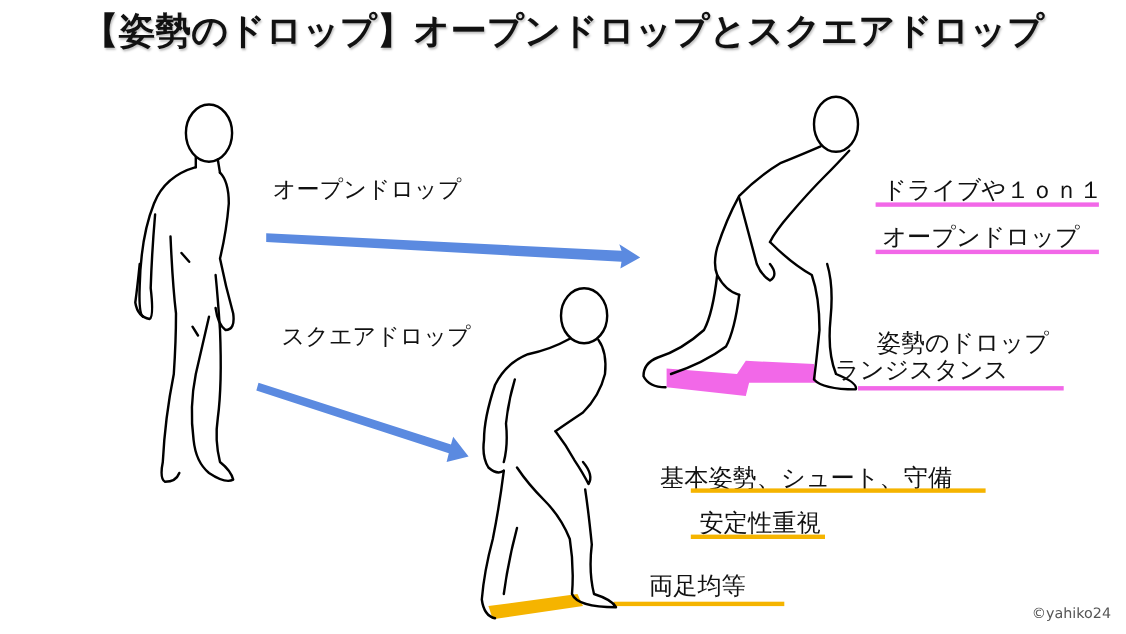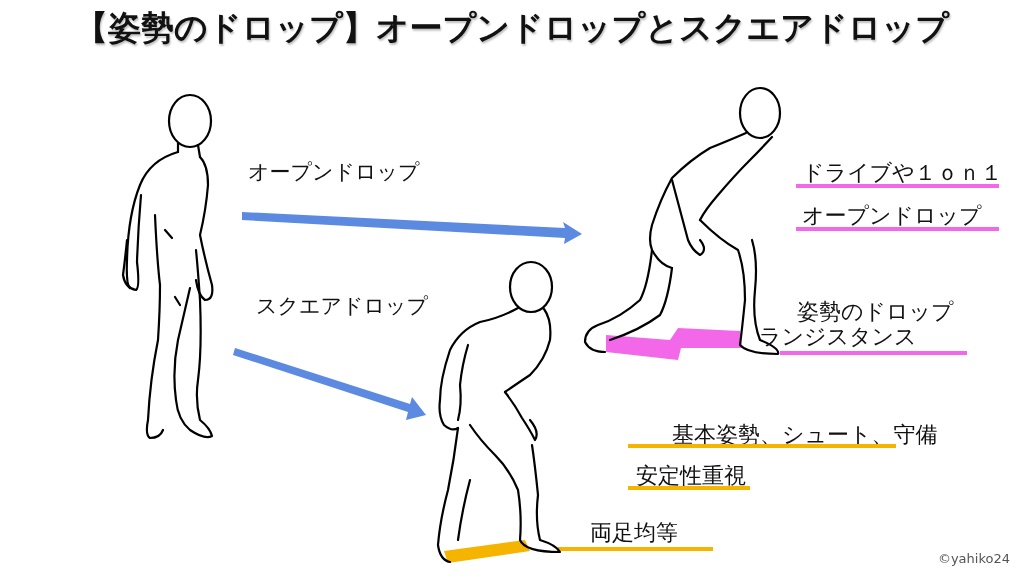--- a/index.html
+++ b/index.html
@@ -74,19 +74,19 @@
 <div class="label" style="left:248px; top:158px;">オープンドロップ</div>
 <div class="label" style="left:256px; top:292px;">スクエアドロップ</div>
 
 <div class="note" style="left:802px; top:158px;">ドライブや１ｏｎ１</div>
 <div class="uline" style="left:796px; top:184px; width:203px; background:#f268e8;"></div>
 <div class="note" style="left:802px; top:201px;">オープンドロップ</div>
 <div class="uline" style="left:796px; top:227px; width:203px; background:#f268e8;"></div>
 <div class="note" style="left:797px; top:297px;">姿勢のドロップ</div>
 <div class="note" style="left:759px; top:322px;">ランジスタンス</div>
 
-<div class="note" style="left:672px; top:420px;">基本姿勢、シュート、守備</div>
+<div class="note" style="left:600px; top:420px;">基本姿勢、シュート、守備</div>
 <div class="uline" style="left:628px; top:444px; width:268px; background:#f5b400;"></div>
 <div class="note" style="left:636px; top:461px;">安定性重視</div>
 <div class="uline" style="left:628px; top:486px; width:122px; background:#f5b400;"></div>
 <div class="note" style="left:590px; top:518px;">両足均等</div>
 
 <div class="credit">©yahiko24</div>
 
 </body></html>

